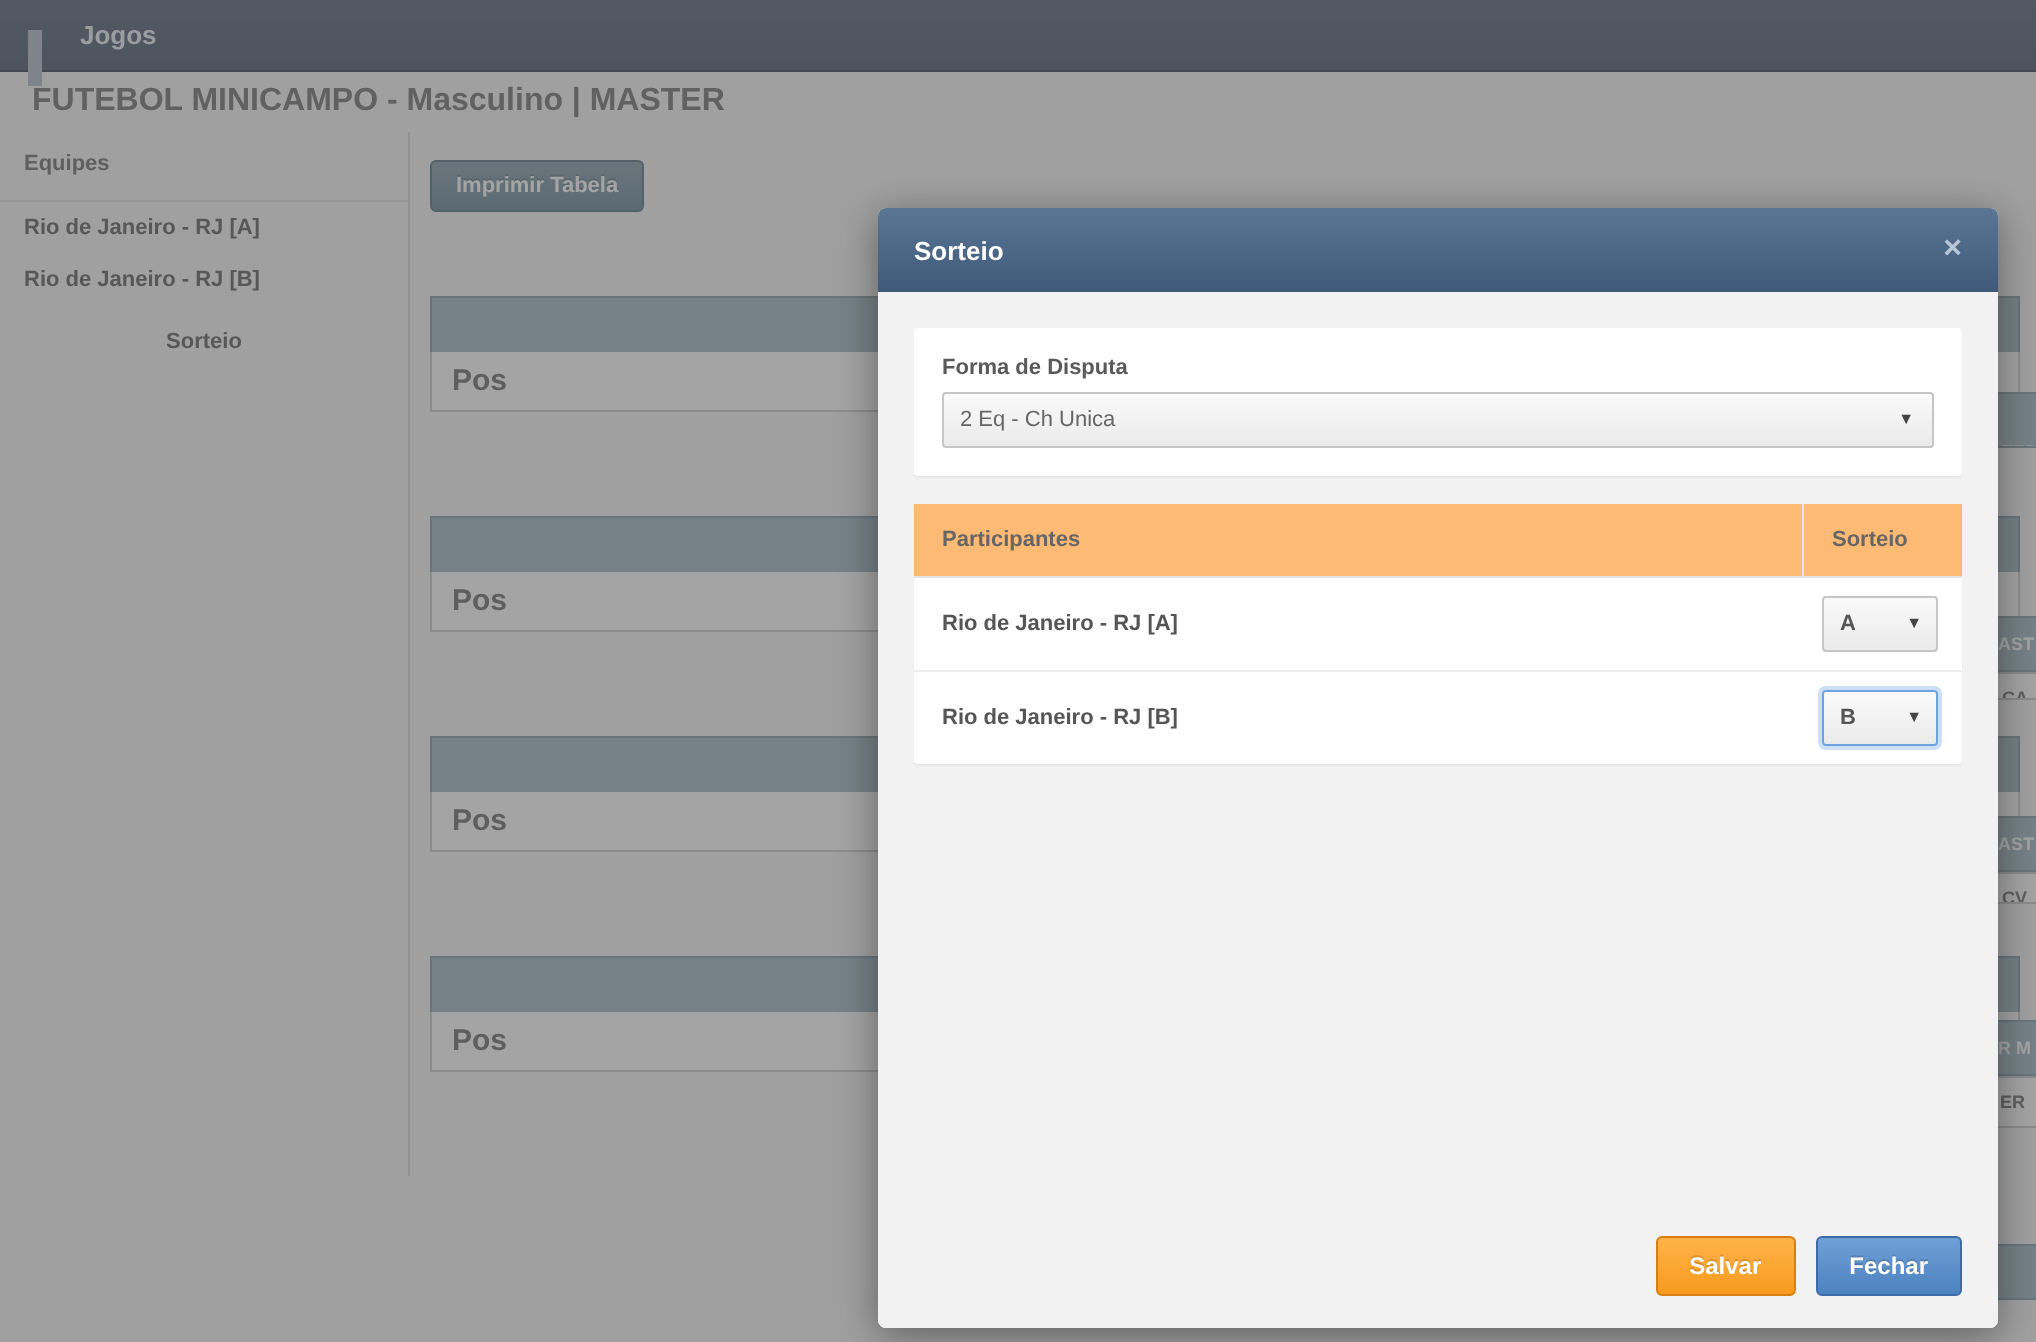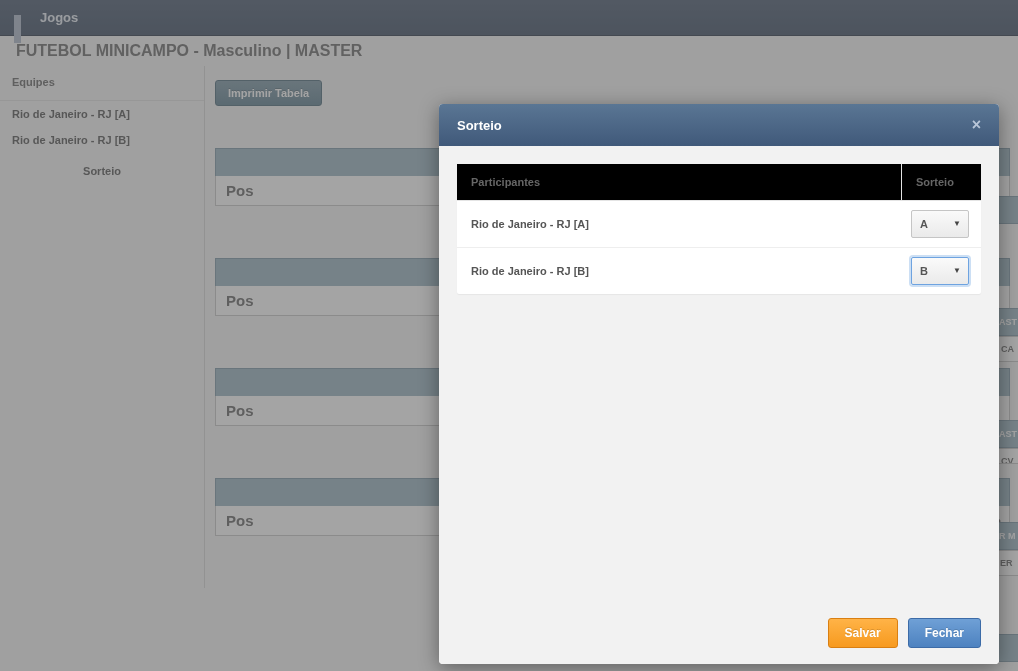--- a/index.html
+++ b/index.html
@@ -37,21 +37,21 @@
 .modal-head { background: linear-gradient(#5a7694, #40597a); height: 42px; display: flex; align-items: center; padding: 0 18px; color: #fff; font-size: 13px; font-weight: bold; }
 .modal-close { margin-left: auto; color: #b9c6d8; font-size: 16px; cursor: pointer; font-weight: bold; }
 .modal-body { padding: 18px; background: #f2f2f2; min-height: 460px; }
 .card { background: #fff; border-radius: 2px; padding: 14px; box-shadow: 0 1px 1px rgba(0,0,0,.05); margin-bottom: 14px; }
 .card-label { font-size: 11px; font-weight: bold; color: #5a5a5a; margin-bottom: 6px; }
 .sel { width: 100%; height: 28px; border: 1px solid #c5c5c5; border-radius: 2px; background: linear-gradient(#fafafa,#eaeaea); font-size: 11px; color: #666; padding: 0 8px; -webkit-appearance: none; appearance: none; position: relative; }
 .sel-wrap { position: relative; }
 .sel-wrap:after { content: "▼"; font-size: 8px; color: #444; position: absolute; right: 10px; top: 9px; pointer-events: none; }
 
 .ptable { width: 100%; background: #fff; border-radius: 2px; box-shadow: 0 1px 1px rgba(0,0,0,.05); }
-.ptable-head { display: flex; border-bottom: 1px solid #e4e4e4; background: #000000; }
+.ptable-head { display: flex; border-bottom: 1px solid #e4e4e4; background: #fdba74; }
 .ptable-head .c1 { flex: 1; padding: 12px 14px; font-size: 11px; font-weight: bold; color: #666; }
 .ptable-head .c2 { width: 80px; padding: 12px 14px; font-size: 11px; font-weight: bold; color: #666; border-left: 1px solid #e4e4e4; }
 .ptable-row { display: flex; border-bottom: 1px solid #eee; align-items: center; }
 .ptable-row:last-child { border-bottom: none; }
 .ptable-row .c1 { flex: 1; padding: 15px 14px; font-size: 11px; font-weight: bold; color: #555; }
 .ptable-row .c2 { width: 80px; padding: 9px 10px; }
 .mini-sel { width: 58px; height: 28px; border: 1px solid #c5c5c5; border-radius: 2px; background: linear-gradient(#fafafa,#eaeaea); font-size: 11px; font-weight: bold; color: #555; padding: 0 8px; -webkit-appearance: none; appearance: none; }
 .mini-sel.focused { border: 1px solid #6ea3e0; box-shadow: 0 0 0 2px rgba(110,163,224,.35); outline: none; }
 .mini-wrap { position: relative; display: inline-block; }
 .mini-wrap:after { content: "▼"; font-size: 8px; color: #444; position: absolute; right: 8px; top: 9px; pointer-events: none; }
@@ -113,39 +113,47 @@
         </div>
       </div>
     </div>
   </div>
 </div>
 
 <div style="position:absolute; right:0; top:196px; width:20px;">
   <div style="background:#9ab3c0;height:28px;border:1px solid #7d98a6;border-right:none;color:#fff;font-size:9px;font-weight:bold;padding:24px 0 0 2px;overflow:hidden">TER</div>
   <div style="height:84px"></div>
   <div style="background:#9ab3c0;height:28px;border:1px solid #7d98a6;border-right:none;color:#fff;font-size:9px;font-weight:bold;padding:8px 0 0 0;overflow:hidden">AST</div>
-  <div style="background:#fff;height:26px;border:1px solid #c8c8c8;border-right:none;color:#666;font-size:9px;font-weight:bold;padding:7px 0 0 2px;overflow:hidden">CA</div>
+  <div style="background:#fff;height:14px;border:1px solid #c8c8c8;border-right:none;color:#666;font-size:9px;font-weight:bold;padding:7px 0 0 2px;overflow:hidden">CA</div>
   <div style="height:58px"></div>
   <div style="background:#9ab3c0;height:28px;border:1px solid #7d98a6;border-right:none;color:#fff;font-size:9px;font-weight:bold;padding:8px 0 0 0;overflow:hidden">AST</div>
   <div style="background:#fff;height:16px;border:1px solid #c8c8c8;border-right:none;color:#666;font-size:9px;font-weight:bold;padding:7px 0 0 2px;overflow:hidden">CV</div>
   <div style="height:58px"></div>
   <div style="background:#9ab3c0;height:28px;border:1px solid #7d98a6;border-right:none;color:#fff;font-size:9px;font-weight:bold;padding:8px 0 0 0;overflow:hidden">R M</div>
   <div style="background:#fff;height:26px;border:1px solid #c8c8c8;border-right:none;color:#666;font-size:9px;font-weight:bold;padding:7px 0 0 1px;overflow:hidden">ER</div>
   <div style="height:58px"></div>
   <div style="background:#9ab3c0;height:28px;border:1px solid #7d98a6;border-right:none;"></div>
 </div>
 
 <div class="overlay"></div>
 
 <div class="modal">
   <div class="modal-head">
     <span>Sorteio</span>
     <span class="modal-close">×</span>
   </div>
   <div class="modal-body">
+    <div class="card">
+      <div class="card-label">Forma de Disputa</div>
+      <div class="sel-wrap">
+        <select class="sel">
+          <option>2 Eq - Ch Unica</option>
+        </select>
+      </div>
+    </div>
 
     <div class="ptable">
       <div class="ptable-head">
         <div class="c1">Participantes</div>
         <div class="c2">Sorteio</div>
       </div>
       <div class="ptable-row">
         <div class="c1">Rio de Janeiro - RJ  [A]</div>
         <div class="c2">
           <span class="mini-wrap">

